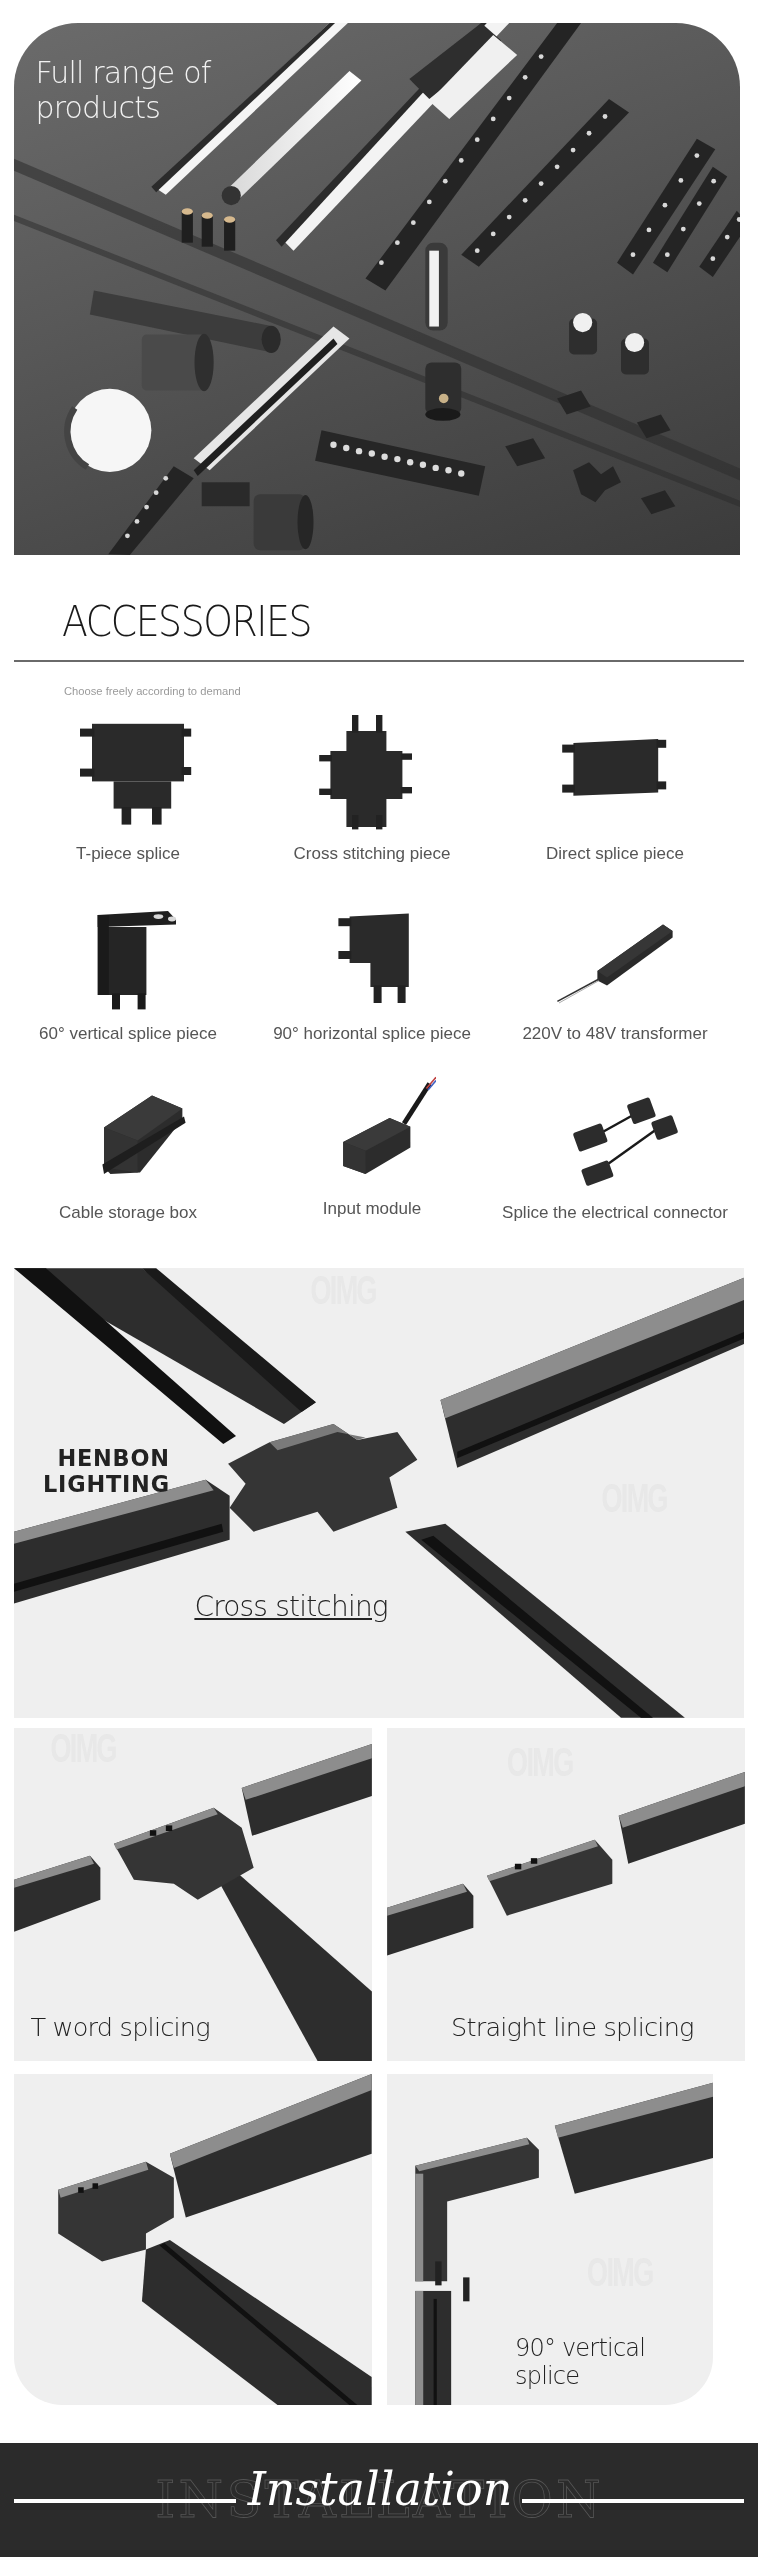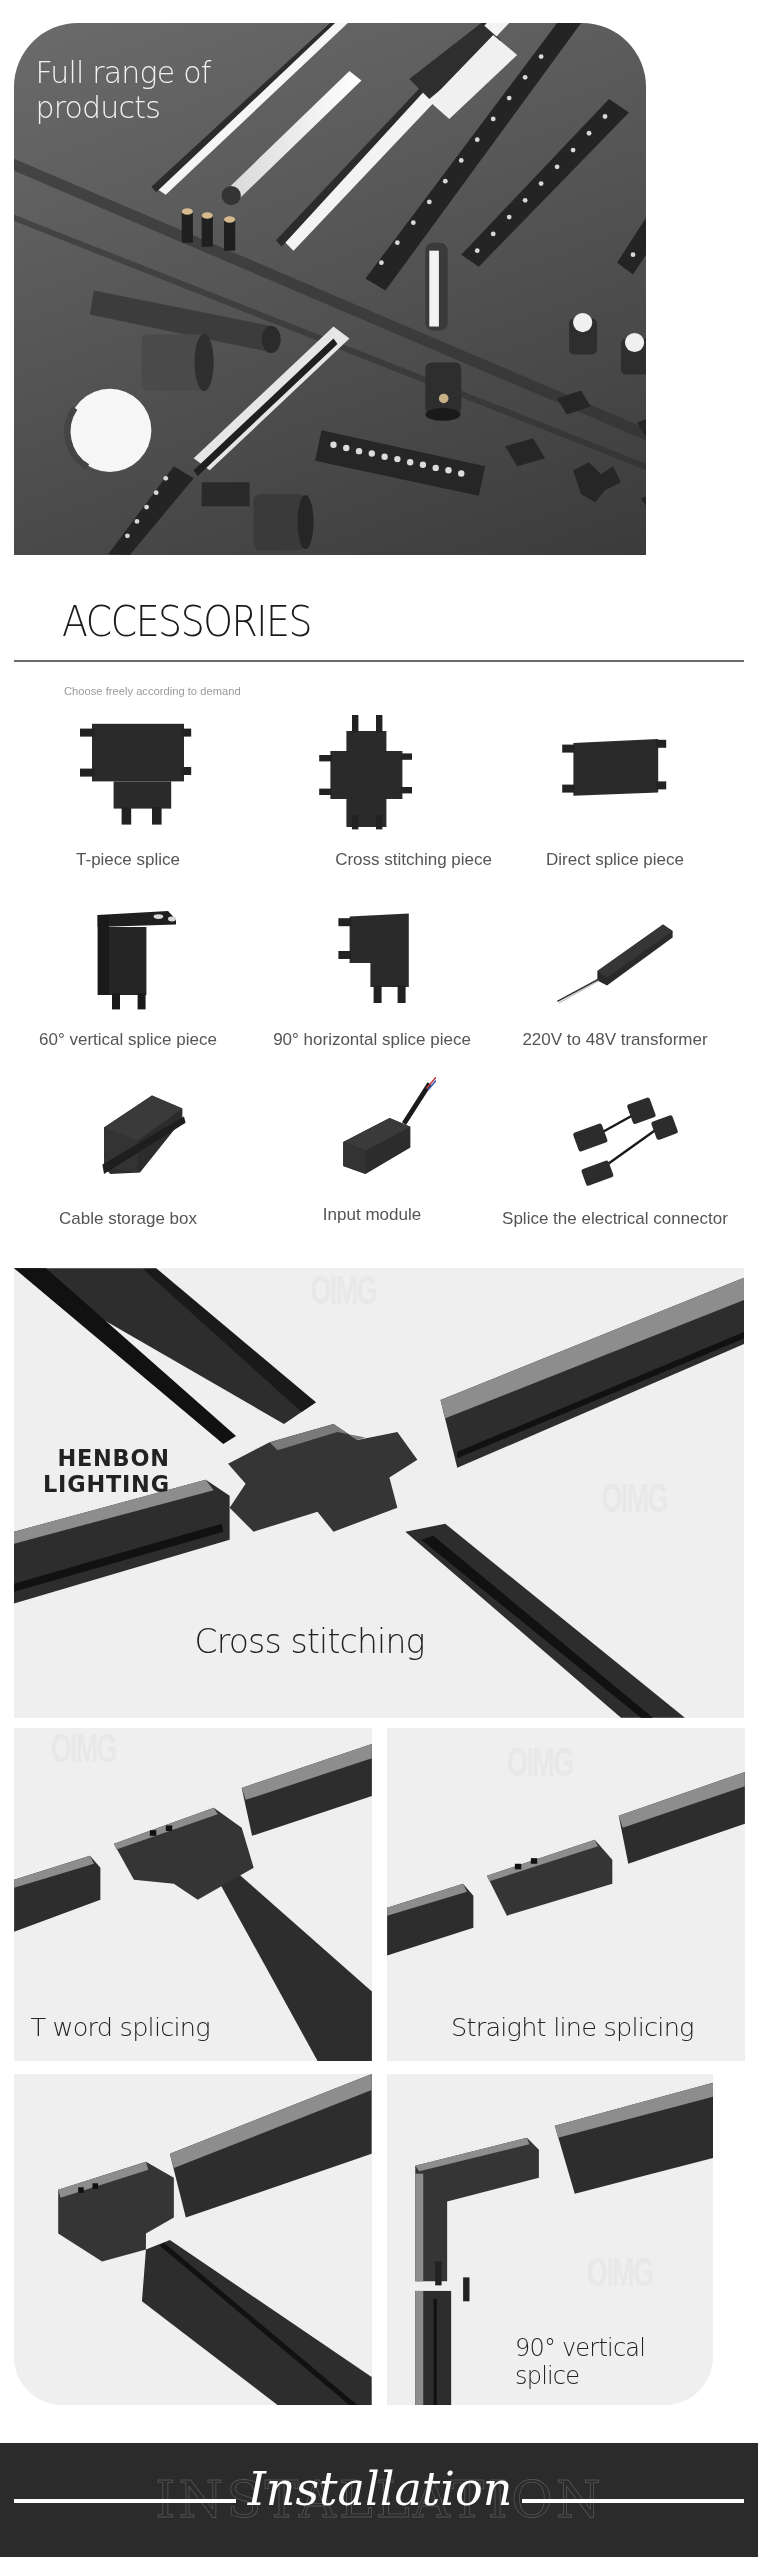--- a/index.html
+++ b/index.html
@@ -1,32 +1,32 @@
 <!DOCTYPE html>
 <html style="font-size:12.8px"><head>
 <meta charset="utf-8">
 <style>
   *{box-sizing:border-box;margin:0;padding:0;}
   html,body{width:759px;height:2576px;background:#ffffff;overflow:hidden;}
   body{position:relative;font-family:"Liberation Sans",sans-serif;color:#333;}
   .abs{position:absolute;}
 
   
-  #hero{left:14.4px;top:23px;width:632px;height:532px;border-radius:64px 64px 0 0;overflow:hidden;
+  #hero{left:14.4px;top:23px;width:726px;height:532px;border-radius:64px 64px 0 0;overflow:hidden;
         background:linear-gradient(160deg,#6b6b6b 0%,#585858 40%,#474747 75%,#3b3b3b 100%);}
   #hero svg{position:absolute;left:0;top:0;}
   #hero-title{left:21px;top:32px;color:#f2f2f2;font-size:30px;line-height:35px;font-weight:200;font-family:"DejaVu Sans",sans-serif;letter-spacing:-0.8px;}
 
   
   #acc-title{left:62px;top:597px;font-size:42px;color:#1a1a1a;font-family:"DejaVu Sans",sans-serif;font-weight:200;letter-spacing:-1.6px;transform:scaleX(0.9);transform-origin:left;}
   #acc-rule{left:14.4px;top:660px;width:730px;height:2.4px;background:#6a6a6a;}
   #acc-sub{left:64px;top:685px;font-size:11.2px;color:#9a9a9a;}
   .acc-item{position:absolute;width:240px;text-align:center;}
   .acc-item svg{display:block;margin:0 auto;}
-  .acc-label{font-size:17px;color:#555;margin-top:19px;white-space:nowrap;}
+  .acc-label{font-size:17px;color:#555;margin-top:13px;white-space:nowrap;}
 
   
   .panel{position:absolute;background:#efefef;overflow:hidden;}
   .panel svg{position:absolute;left:0;top:0;}
   .panel-label{position:absolute;color:#222;font-family:"DejaVu Sans",sans-serif;font-weight:200;letter-spacing:-0.8px;}
   #brand{left:43px;top:1446px;font-size:22.4px;font-weight:bold;color:#222;line-height:25.6px;letter-spacing:0.8px;font-family:"DejaVu Sans",sans-serif;}
 
   
   #install{left:0;top:2443px;width:759px;height:114px;background:#2b2b2b;overflow:hidden;}
   #install-ghost{position:absolute;left:0;width:759px;top:27px;text-align:center;font-size:51px;color:transparent;-webkit-text-stroke:0.8px #555;font-family:"DejaVu Serif",serif;letter-spacing:3.2px;}
@@ -182,21 +182,21 @@
     <rect x="20" y="12" width="18" height="10" fill="#222"></rect>
       <rect x="20" y="62" width="18" height="10" fill="#222"></rect>
     <rect x="147" y="12" width="12" height="10" fill="#222"></rect>
       <rect x="147" y="60" width="12" height="10" fill="#222"></rect>
     <rect x="62" y="78" width="72" height="34" fill="#2a2a2a"></rect>
     <rect x="72" y="110" width="12" height="22" fill="#222"></rect>
       <rect x="110" y="110" width="12" height="22" fill="#222"></rect>
   </svg>
   <div class="acc-label">T-piece splice</div>
 </div>
-<div class="acc-item" style="left:252px;top:715px;text-align:right;">
+<div class="acc-item" style="left:252px;top:715px;">
   <svg width="128" height="116" viewBox="0 0 160 145">
     <rect x="48" y="20" width="50" height="120" fill="#2a2a2a"></rect>
     <rect x="28" y="45" width="90" height="60" fill="#2a2a2a"></rect>
     <rect x="55" y="0" width="8" height="22" fill="#222"></rect>
       <rect x="85" y="0" width="8" height="22" fill="#222"></rect>
     <rect x="55" y="125" width="8" height="18" fill="#222"></rect>
       <rect x="85" y="125" width="8" height="18" fill="#222"></rect>
     <rect x="14" y="50" width="16" height="8" fill="#222"></rect>
       <rect x="14" y="92" width="16" height="8" fill="#222"></rect>
     <rect x="116" y="48" width="14" height="8" fill="#222"></rect>
@@ -295,21 +295,21 @@
     <polygon points="0,395 260,320 262,330 0,405" fill="#111"></polygon>
 
     <polygon points="490,330 540,320 840,563 760,563" fill="#2d2d2d"></polygon>
     <polygon points="510,340 525,335 800,563 785,563" fill="#111"></polygon>
 
     <polygon points="320,218 400,195 430,215 480,205 505,240 470,262 480,300 400,330 380,305 300,330 270,300 290,270 268,245" fill="#353535"></polygon>
     <polygon points="320,218 400,195 430,215 440,212 405,205 330,228" fill="#7a7a7a"></polygon>
   </svg>
   <div class="watermark" style="left:296px;top:8px;">OIMG</div>
   <div class="watermark" style="left:587px;top:216px;">OIMG</div>
-  <div class="panel-label" style="left:180px;top:354px;font-size:33px;">Cross stitching</div>
+  <div class="panel-label" style="left:180px;top:322px;font-size:28px;text-decoration:underline;">Cross stitching</div>
 </div>
 <div id="brand" class="abs">
   <div style="padding-left:14.4px;">HENBON</div>
   <div>LIGHTING</div>
 </div>
 
 <div class="panel" style="left:14.4px;top:1728px;width:358px;height:333px;">
   <svg width="358" height="333" viewBox="0 0 448 417">
     <polygon points="0,190 95,160 108,175 108,215 0,255" fill="#2d2d2d"></polygon>
     <polygon points="0,190 95,160 100,170 0,200" fill="#8d8d8d"></polygon>

